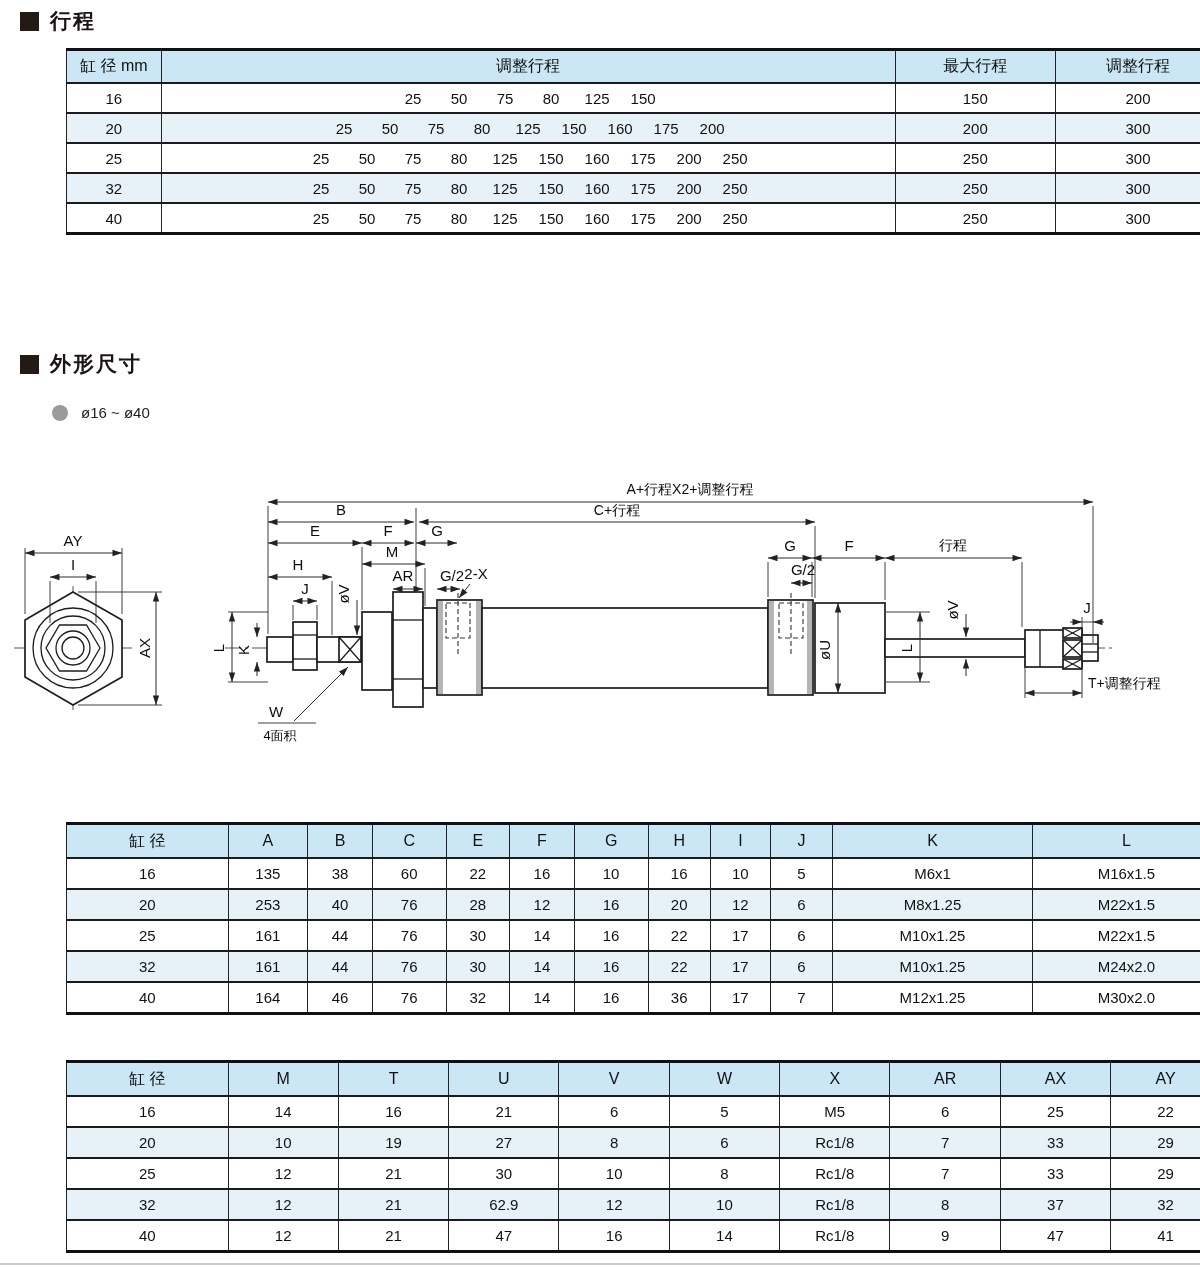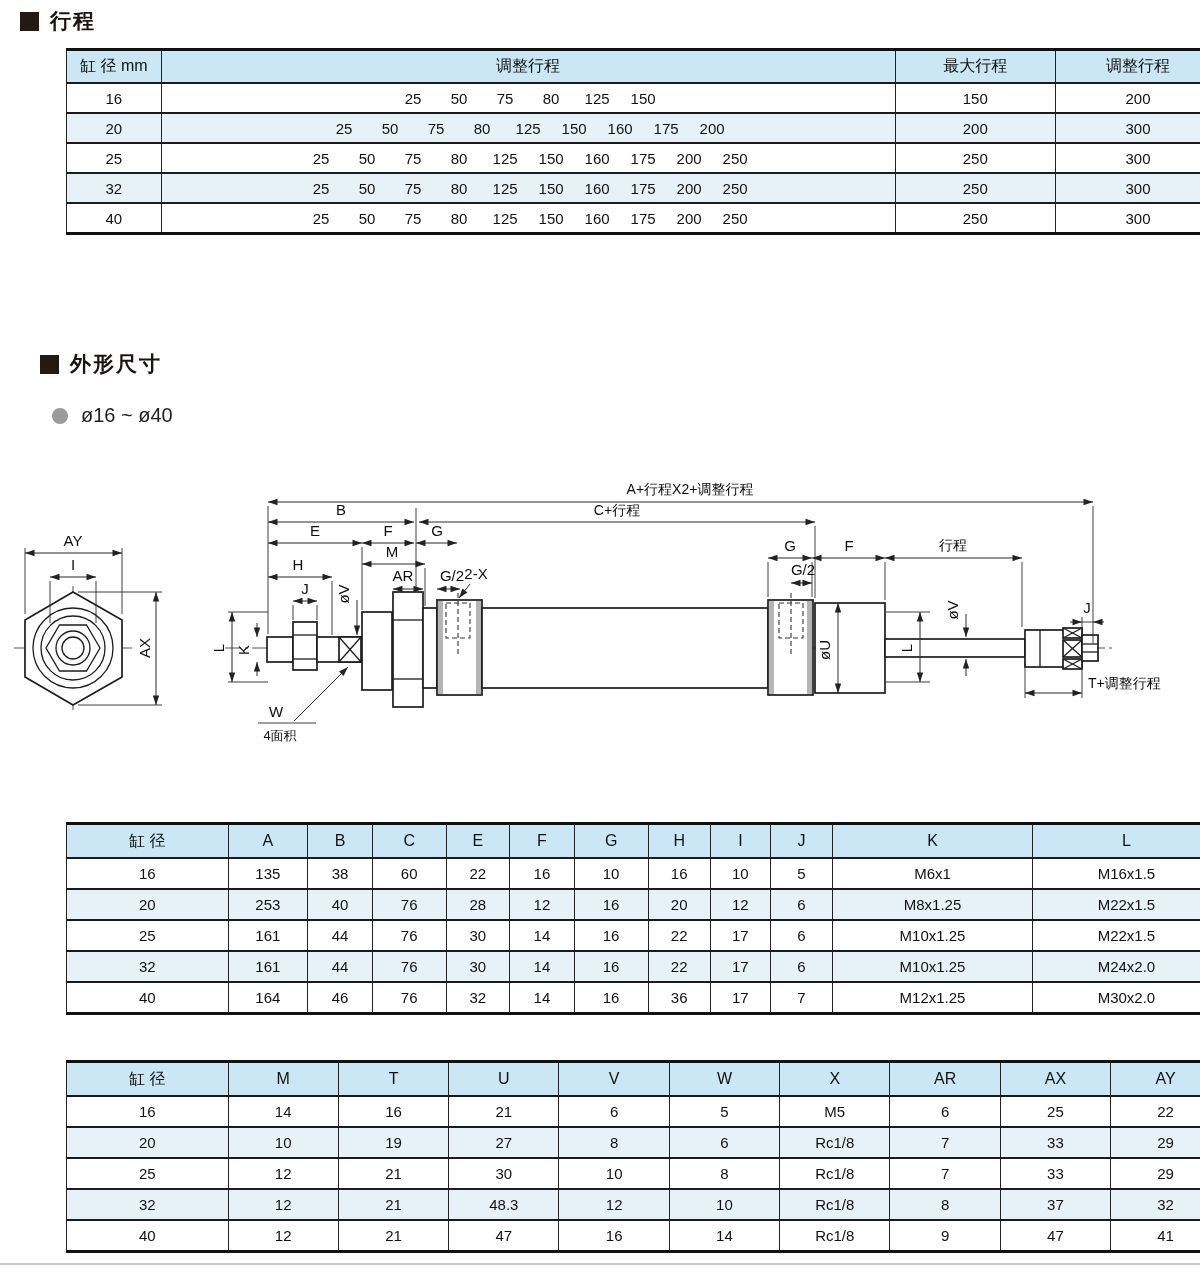--- a/index.html
+++ b/index.html
@@ -2,21 +2,21 @@
 <html><head>
 <meta charset="utf-8">
 <style>
   html,body{margin:0;padding:0;background:#ffffff;}
   body{width:1200px;height:1268px;position:relative;font-family:"Liberation Sans","DejaVu Sans",sans-serif;color:#111;overflow:hidden;}
   .abs{position:absolute;}
 
   .section-title{display:flex;align-items:center;gap:11px;font-size:21px;font-weight:600;letter-spacing:2px;color:#1a1412;}
   .sq{width:19px;height:19px;background:#241a14;flex:0 0 auto;}
 
-  .bullet-row{display:flex;align-items:center;gap:13px;font-size:20px;color:#222;}
+  .bullet-row{display:flex;align-items:center;gap:13px;font-size:15px;color:#222;}
   .dot{width:16px;height:16px;border-radius:50%;background:#9b9b9b;flex:0 0 auto;}
 
   table.cat{border-collapse:collapse;table-layout:fixed;width:1155px;background:#fff;
     border-top:3px solid #111;border-bottom:3px solid #111;margin-left:41px;}
   table.cat th,table.cat td{border-left:1.4px solid #222;border-right:1.4px solid #222;border-top:2px solid #1b1b1b;
     text-align:center;font-weight:normal;padding:0;vertical-align:middle;white-space:nowrap;overflow:hidden;}
   table.cat th{background:#cbe7f5;font-size:16px;height:31px;}
   table.cat td{font-size:15px;height:28px;}
   table.cat tr.alt td{background:#e7f2f8;}
   #t2 th,#t3 th{height:32px;}
@@ -87,21 +87,21 @@
       </tr>
       <tr>
         <td>40</td>
         <td class="strokes"><span class="stk">25</span><span class="stk">50</span><span class="stk">75</span><span class="stk">80</span><span class="stk">125</span><span class="stk">150</span><span class="stk">160</span><span class="stk">175</span><span class="stk">200</span><span class="stk">250</span></td>
         <td>250</td>
         <td>300</td>
       </tr>
     </tbody>
 </table>
 
-<div class="abs section-title" style="top:350px;left:20px;margin-left:20px;">
+<div class="abs section-title" style="top:350px;left:20px;">
   <span class="sq"></span>
   <span>外形尺寸</span>
 </div>
 
 <div class="abs bullet-row" style="top:404px;left:52px;">
   <span class="dot"></span>
   <span>ø16 ~ ø40</span>
 </div>
 
 <svg class="abs" style="top:460px;left:0;" width="1200" height="320" viewBox="0 0 1200 320">
@@ -440,21 +440,21 @@
         <td>8</td>
         <td>Rc1/8</td>
         <td>7</td>
         <td>33</td>
         <td>29</td>
       </tr>
       <tr class="alt">
         <td>32</td>
         <td>12</td>
         <td>21</td>
-        <td>48.3</td>
+        <td>62.9</td>
         <td>12</td>
         <td>10</td>
         <td>Rc1/8</td>
         <td>8</td>
         <td>37</td>
         <td>32</td>
       </tr>
       <tr>
         <td>40</td>
         <td>12</td>

